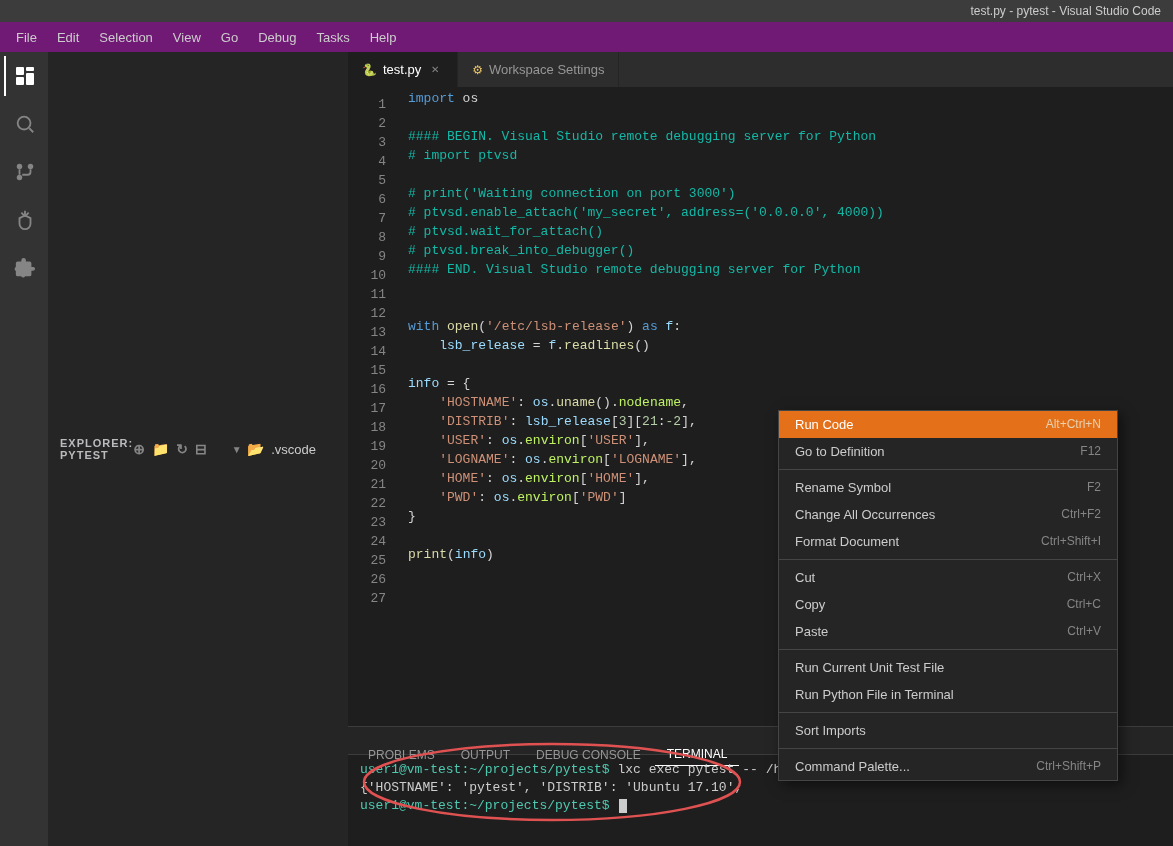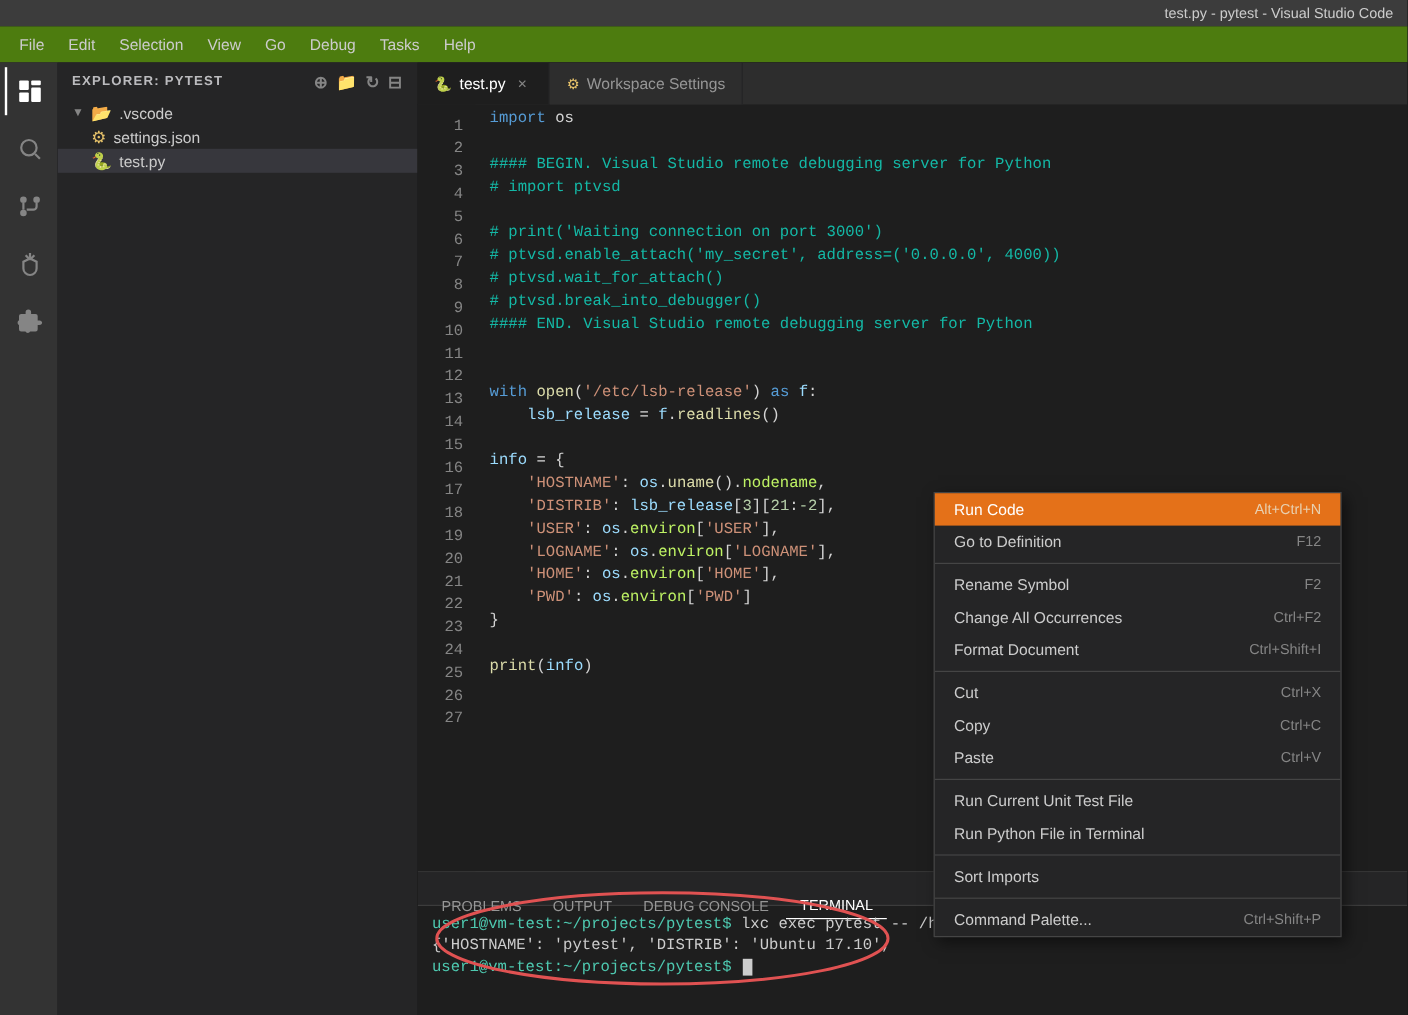--- a/index.html
+++ b/index.html
@@ -21,21 +21,21 @@
       align-items: center;
       justify-content: flex-end;
       padding-right: 12px;
       font-size: 12px;
       color: #cccccc;
     }
 
     
     #menubar {
       height: 30px;
-      background: #4d7c0f;
+      background: #701a75;
       display: flex;
       align-items: center;
       padding: 0 8px;
       gap: 4px;
     }
     .menu-item {
       padding: 4px 8px;
       font-size: 13px;
       cursor: pointer;
       color: #cccccc;
@@ -71,21 +71,20 @@
     .activity-icon.active {
       color: #ffffff;
       border-left: 2px solid #ffffff;
     }
 
     
     #sidebar {
       width: 300px;
       background: #252526;
       display: flex;
-      flex-direction: column;
       overflow: hidden;
     }
     #sidebar-header {
       padding: 8px 12px;
       font-size: 11px;
       font-weight: 700;
       color: #bbbbbe;
       text-transform: uppercase;
       letter-spacing: 1px;
       display: flex;

